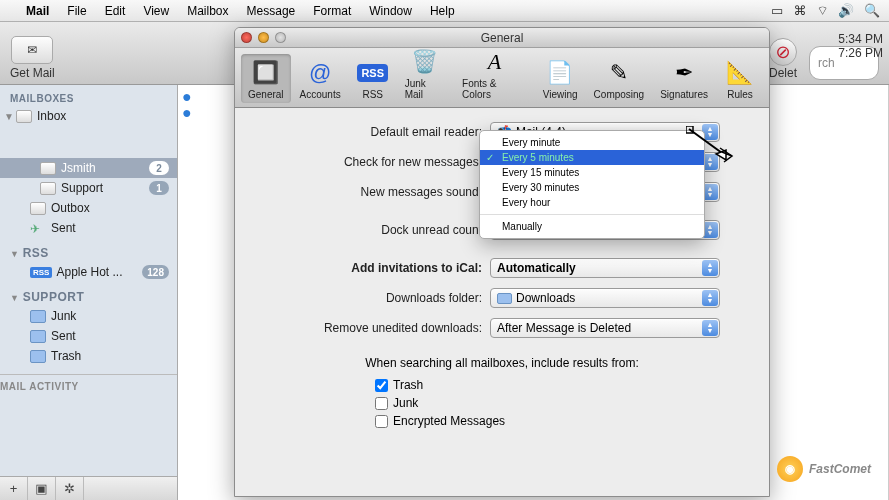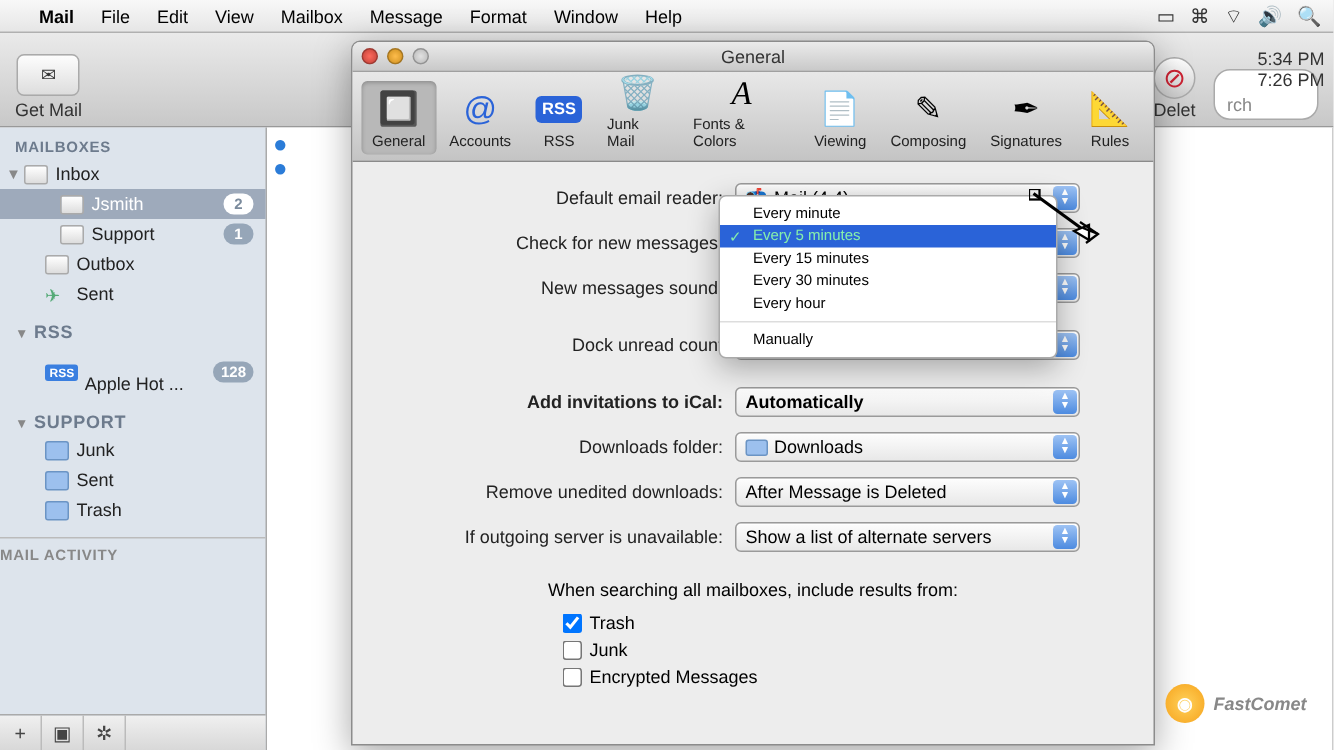--- a/index.html
+++ b/index.html
@@ -11,33 +11,33 @@
 .menubar span { cursor: default; }
 .menubar .app { font-weight: bold; }
 .menubar .status { margin-left: auto; display: flex; align-items: center; gap: 10px; color: #333; }
 .menubar .status span { font-size: 13px; }
 
 
 .mail-toolbar { height: 63px; background: linear-gradient(#eaeaea,#c8c8c8); border-bottom: 1px solid #999; display: flex; align-items: flex-end; padding: 0 10px 4px 10px; gap: 12px; }
 .mail-toolbar .tbtn { display: flex; flex-direction: column; align-items: center; font-size: 11px; color: #333; }
 .mail-toolbar .picon { width: 42px; height: 28px; background: linear-gradient(#fdfdfd,#ddd); border: 1px solid #aaa; border-radius: 5px; display: flex; align-items: center; justify-content: center; margin-bottom: 2px; }
 .mail-toolbar .round { width:28px; height:28px; border-radius:50%; background:linear-gradient(#fff,#ccc); border:1px solid #aaa; display:flex; align-items:center; justify-content:center; }
-.search-box { margin-left: auto; width: 70px; height: 22px; border-radius: 11px; background: #fff; border: 1px solid #aaa; padding: 16px 8px; display:flex; color:#888; font-size:11px; }
+.search-box { margin-left: auto; width: 70px; height: 22px; border-radius: 11px; background: #fff; border: 1px solid #aaa; padding: 16px 8px; display:flex; align-items:center; color:#888; font-size:11px; }
 
 
 .main { display: flex; height: calc(500px - 22px - 63px); }
 
 
 .sidebar { width: 178px; background: #dde4ec; border-right: 1px solid #aaa; display:flex; flex-direction:column; }
 .sidebar .section { font-size: 10px; font-weight: bold; color: #6d7b8d; letter-spacing: 0.5px; padding: 8px 10px 2px 10px; }
 .sidebar .item { display: flex; align-items: center; padding: 3px 8px 3px 22px; font-size: 12px; color: #222; position: relative; }
 .sidebar .item .disc { position:absolute; left:8px; color:#888; font-size:10px; }
 .sidebar .item .micon { width:16px; height:13px; margin-right:5px; display:inline-block; }
 .sidebar .item .badge { margin-left:auto; min-width:20px; height:14px; border-radius:7px; background:#96a6b8; color:#fff; font-size:10px; font-weight:bold; display:flex; align-items:center; justify-content:center; padding:0 5px; }
-.sidebar .item.sel { background:#9eaabb; color:#fff; border-radius:0; }
+.sidebar .item.sel { background:#9eaabb; color:#fff; border-radius:0;margin-top:32px; }
 .sidebar .item.sel .badge { background:#fff; color:#7a8a9c; }
 .sidebar .child { padding-left: 40px; }
 .mail-activity { margin-top: 8px; border-top:1px solid #bbb; padding:6px 0; text-align:left; font-size:10px; color:#888; letter-spacing:0.5px; font-weight:bold; }
 .sidebar-footer { margin-top:auto; height:24px; border-top:1px solid #aaa; background:linear-gradient(#f0f0f0,#d8d8d8); display:flex; align-items:center; gap:0; }
 .sidebar-footer .sfbtn { width:28px; height:100%; border-right:1px solid #bbb; display:flex; align-items:center; justify-content:center; font-size:13px; color:#444; }
 
 
 .msglist { flex:1; background:#fff; border-right:1px solid #ccc; padding:4px; position:relative; }
 .msglist .dot { color:#2b7cd8; font-size:16px; line-height:16px; }
 .times { position:absolute; right:6px; top:32px; font-size:12px; color:#333;margin-left:12px; }
@@ -153,21 +153,21 @@
       <span class="micon ficon-box"></span>
       <span>Outbox</span>
     </div>
     <div class="item" style="padding-left:30px;">
       <span class="micon" style="color:#5a7;">✈︎</span>
       <span>Sent</span>
     </div>
     <div class="section"><span style="color:#888;font-size:9px;">▼</span> <span>RSS</span></div>
     <div class="item" style="padding-left:30px;">
       <span class="rss-pill">RSS</span>
-      <span style="margin-left:4px;margin-top:16px;">Apple Hot ...</span>
+      <span style="margin-left:4px;">Apple Hot ...</span>
       <span class="badge">128</span>
     </div>
     <div class="section"><span style="color:#888;font-size:9px;">▼</span> <span>SUPPORT</span></div>
     <div class="item" style="padding-left:30px;">
         <span class="ficon-folder micon"></span>
         <span>Junk</span>
       </div>
     <div class="item" style="padding-left:30px;">
         <span class="ficon-folder micon"></span>
         <span>Sent</span>
@@ -282,27 +282,20 @@
       <div class="popup">
           <span class="ficon-folder" style="margin-right:4px;"></span>
           <span>Downloads</span>
           <div class="arrows">▲<br>▼</div>
         </div>
       </div>
     <div class="prefrow">
         <div class="rlabel">Remove unedited downloads:</div>
       <div class="popup">
           <span>After Message is Deleted</span>
-          <div class="arrows">▲<br>▼</div>
-        </div>
-      </div>
-    <div class="prefrow">
-        <div class="rlabel">If outgoing server is unavailable:</div>
-      <div class="popup">
-          <span>Show a list of alternate servers</span>
           <div class="arrows">▲<br>▼</div>
         </div>
       </div>
     <div class="sectionhdr">When searching all mailboxes, include results from:</div>
     <div class="checkbox-row">
         <input type="checkbox" checked="" style="">
         <span>Trash</span>
       </div>
     <div class="checkbox-row">
         <input type="checkbox" style="">

